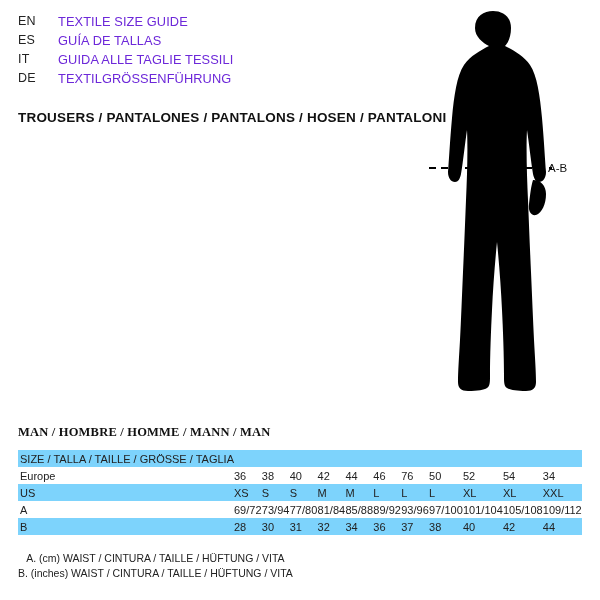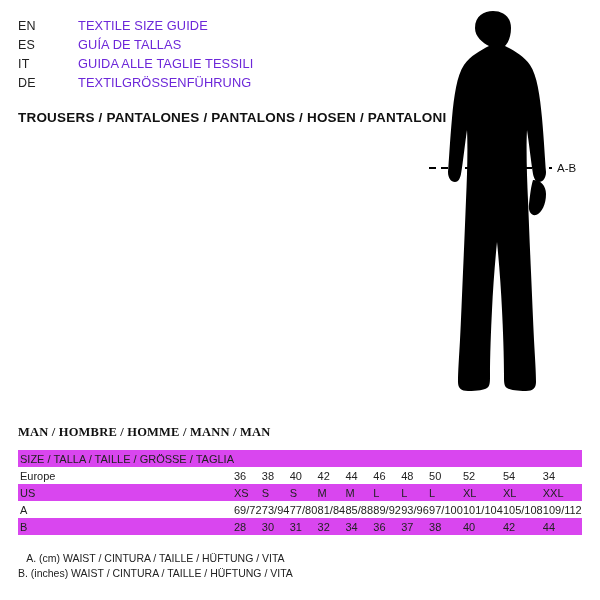--- a/index.html
+++ b/index.html
@@ -23,23 +23,22 @@
 
   
   .langs {
     position: absolute;
     left: 18px;
     top: 14px;
     width: 400px;
   }
   .lang-row {
     display: flex;
-    align-items: flex-end;
+    align-items: flex-start;
     height: 19px;
-    gap: 20px;
   }
   .lang-code {
     width: 40px;
     font-size: 12.5px;
     color: #222;
     letter-spacing: 0.2px;
   }
   .lang-title {
     font-size: 12.8px;
     color: #6d28d9;
@@ -64,21 +63,21 @@
     width: 200px;
     height: 400px;
   }
   .figure-svg {
     position: absolute;
     left: 0;
     top: 0;
   }
   .ab-label {
     position: absolute;
-    left: 157px;
+    left: 148px;
     top: 152px;
     font-size: 11.5px;
     color: #111;
   }
 
   
   .man-title {
     position: absolute;
     left: 18px;
     top: 425px;
@@ -100,21 +99,21 @@
   }
   table.sizes td, table.sizes th {
     text-align: left;
     padding: 0;
     height: 17px;
     font-weight: normal;
     vertical-align: middle;
     white-space: nowrap;
   }
   table.sizes tr.shaded {
-    background: #d946ef;
+    background: #7dd3fc;
     padding-left: 28px;
   }
   table.sizes .lbl {
     width: 92px;
     padding-left: 2px;
   }
   table.sizes .val {
     width: 47px;
   }
 
@@ -222,21 +221,21 @@
         <td class="val"></td>
       </tr>
       <tr>
         <td class="lbl">Europe</td>
         <td class="val">36</td>
         <td class="val">38</td>
         <td class="val">40</td>
         <td class="val">42</td>
         <td class="val">44</td>
         <td class="val">46</td>
-        <td class="val">48</td>
+        <td class="val">76</td>
         <td class="val">50</td>
         <td class="val">52</td>
         <td class="val">54</td>
         <td class="val">34</td>
       </tr>
       <tr class="shaded">
         <td class="lbl">US</td>
         <td class="val">XS</td>
         <td class="val">S</td>
         <td class="val">S</td>

